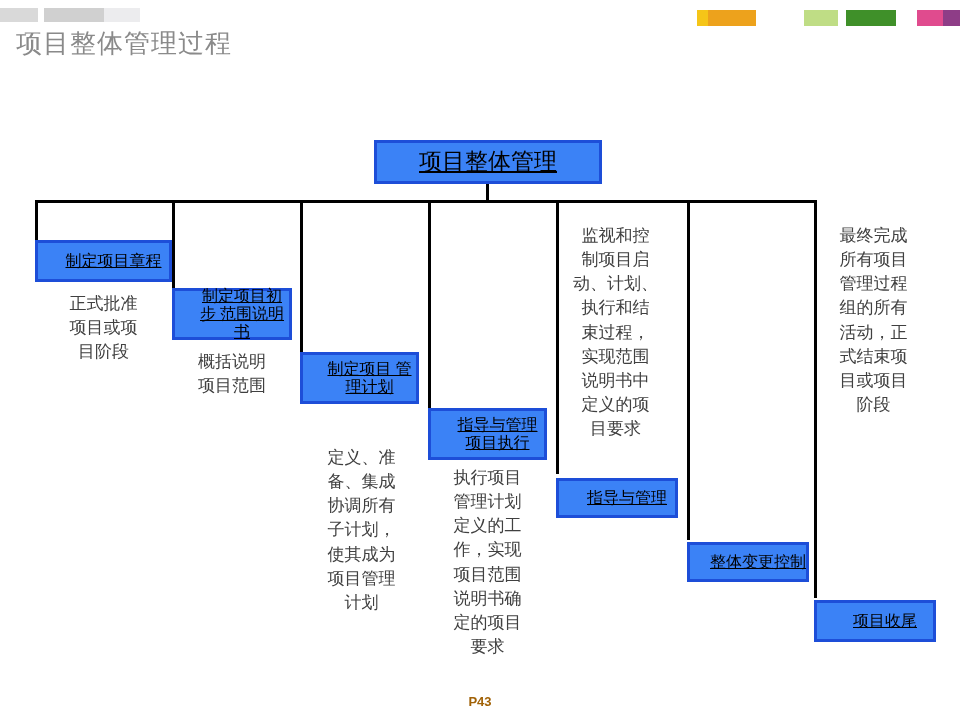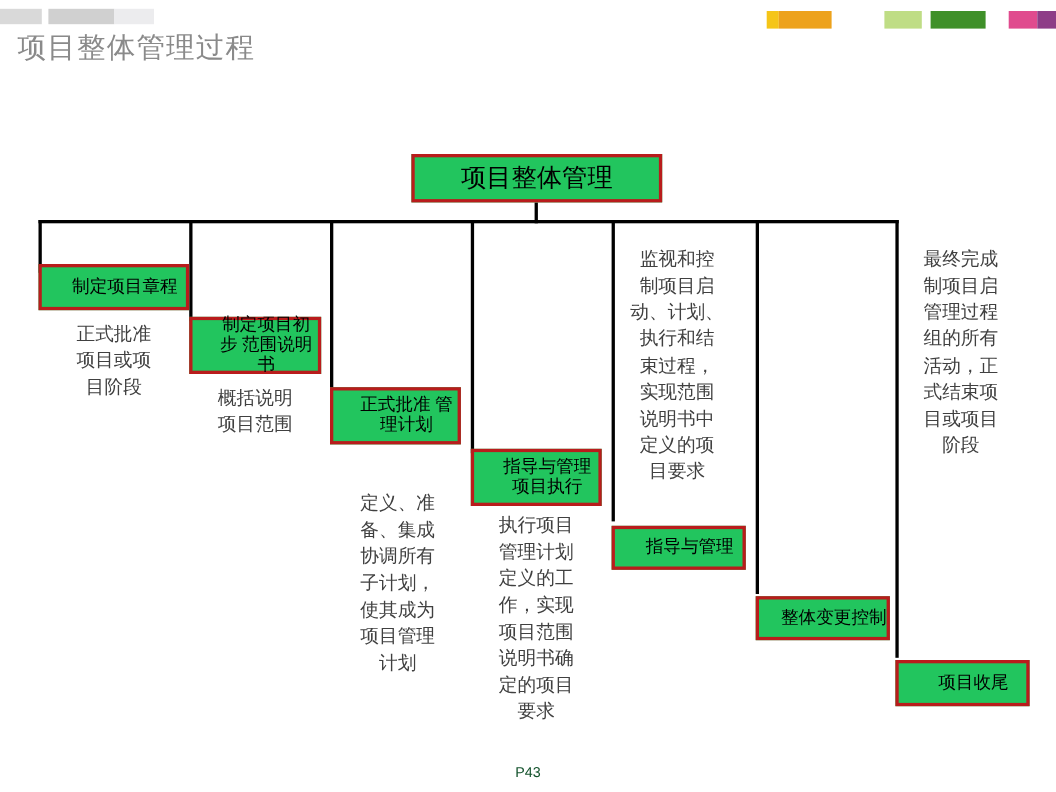--- a/index.html
+++ b/index.html
@@ -42,31 +42,32 @@
 
   
   #diagram {
     position: absolute;
     left: 0; top: 0;
     width: 960px; height: 720px;
   }
 
   .node-box {
     position: absolute;
-    border: 3px solid #b91c1c;
-    background: #22c55e;
+    border: 3px solid #1d4ed8;
+    background: #3b82f6;
     box-sizing: border-box;
     display: flex;
     align-items: center;
     justify-content: center;
     text-align: center;
     line-height: 1.12;
     color: #000000;
     font-family: "Liberation Serif", "DejaVu Serif", serif;
     z-index: 5;
+    text-decoration: underline;
   }
   #root-box {
     left: 374px; top: 140px; width: 228px; height: 44px;
     font-size: 23px;
   }
   .phase-box { font-size: 16px; padding-left: 20px; }
 
   .line { position: absolute; background: #000000; z-index: 3; }
 
   .desc {
@@ -80,22 +81,22 @@
     white-space: pre-line;
   }
 
   
   #page-number {
     position: absolute;
     left: 0; right: 0;
     top: 694px;
     text-align: center;
     font-size: 13px;
-    font-weight: normal;
-    color: #14532d;
+    font-weight: bold;
+    color: #a16207;
     font-family: "Liberation Sans", sans-serif;
   }
 </style>
 </head>
 <body>
 
 <div class="deco" id="deco-gray-a"></div>
 <div class="deco" id="deco-gray-b"></div>
 <div class="deco" id="deco-gray-c"></div>
 <div class="deco" id="deco-yellow"></div>
@@ -126,21 +127,21 @@
   <div class="node-box phase-box" id="box-n1" style="left:35px; top:240px; width:137px; height:42px;">制定项目章程</div>
   <div class="desc" id="desc-n1" style="left:35px; top:292px; width:137px;">正式批准
 项目或项
 目阶段</div>
 
   <div class="node-box phase-box" id="box-n2" style="left:172px; top:288px; width:120px; height:52px;">制定项目初步
 范围说明书</div>
   <div class="desc" id="desc-n2" style="left:172px; top:350px; width:120px;">概括说明
 项目范围</div>
 
-  <div class="node-box phase-box" id="box-n3" style="left:300px; top:352px; width:119px; height:52px;">正式批准
+  <div class="node-box phase-box" id="box-n3" style="left:300px; top:352px; width:119px; height:52px;">制定项目
 管理计划</div>
   <div class="desc" id="desc-n3" style="left:302px; top:410px; width:119px;margin-top:36px;">定义、准
 备、集成
 协调所有
 子计划，
 使其成为
 项目管理
 计划</div>
 
   <div class="node-box phase-box" id="box-n4" style="left:428px; top:408px; width:119px; height:52px;">指导与管理
@@ -161,21 +162,21 @@
 束过程，
 实现范围
 说明书中
 定义的项
 目要求</div>
   <div class="node-box phase-box" id="box-n5" style="left:556px; top:478px; width:122px; height:40px;">指导与管理</div>
 
   <div class="node-box phase-box" id="box-n6" style="left:687px; top:542px; width:122px; height:40px;">整体变更控制</div>
 
   <div class="desc" id="desc-n7" style="left:814px; top:224px; width:119px;">最终完成
-制项目启
+所有项目
 管理过程
 组的所有
 活动，正
 式结束项
 目或项目
 阶段</div>
   <div class="node-box phase-box" id="box-n7" style="left:814px; top:600px; width:122px; height:42px;">项目收尾</div>
 
 </div>
 

